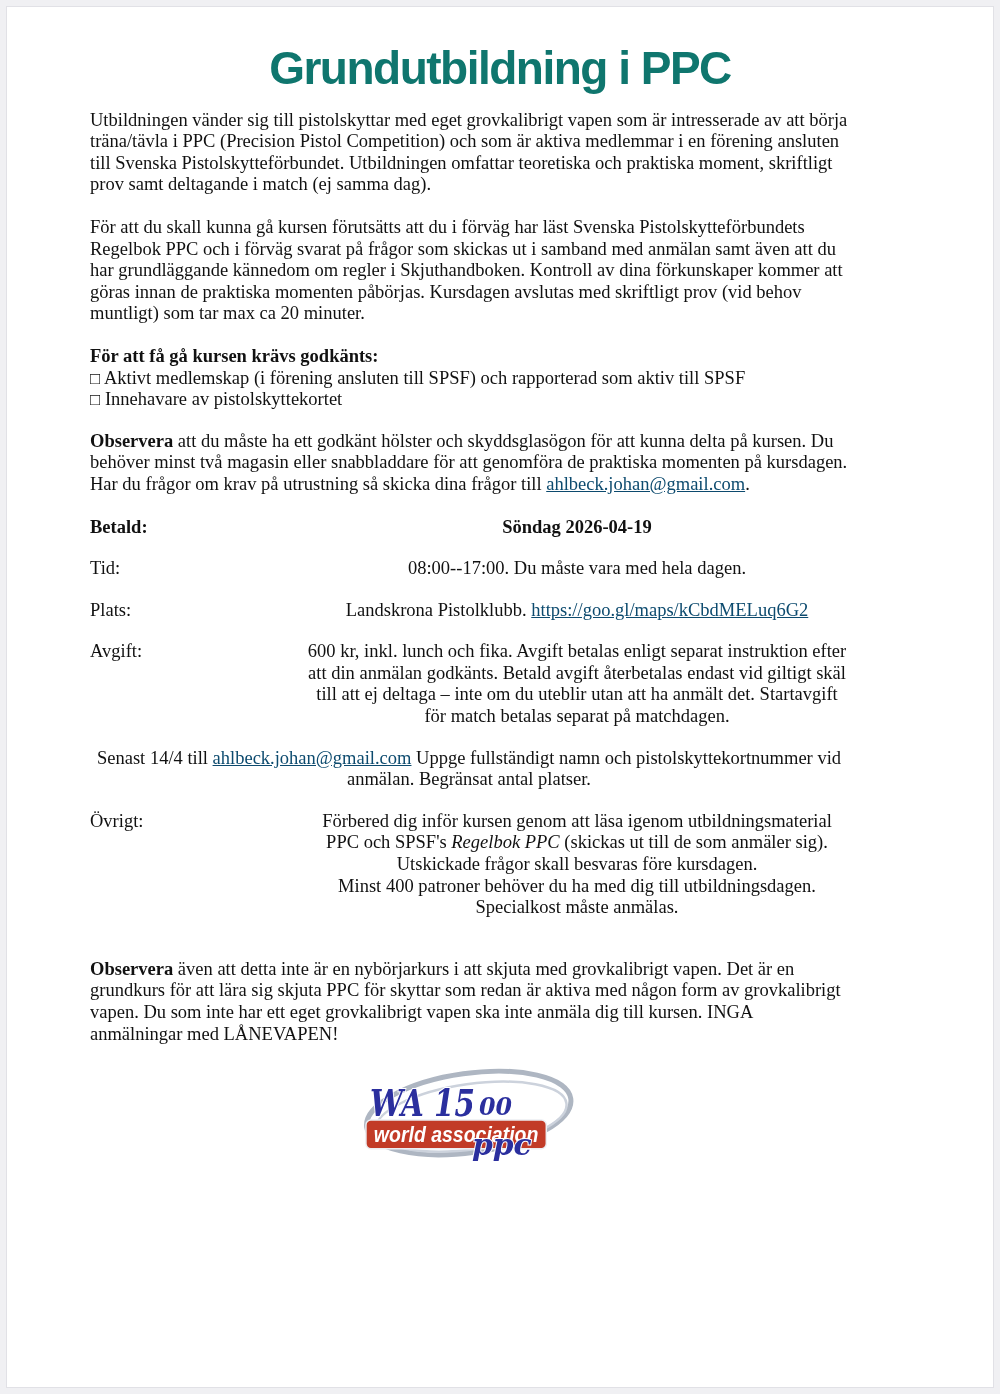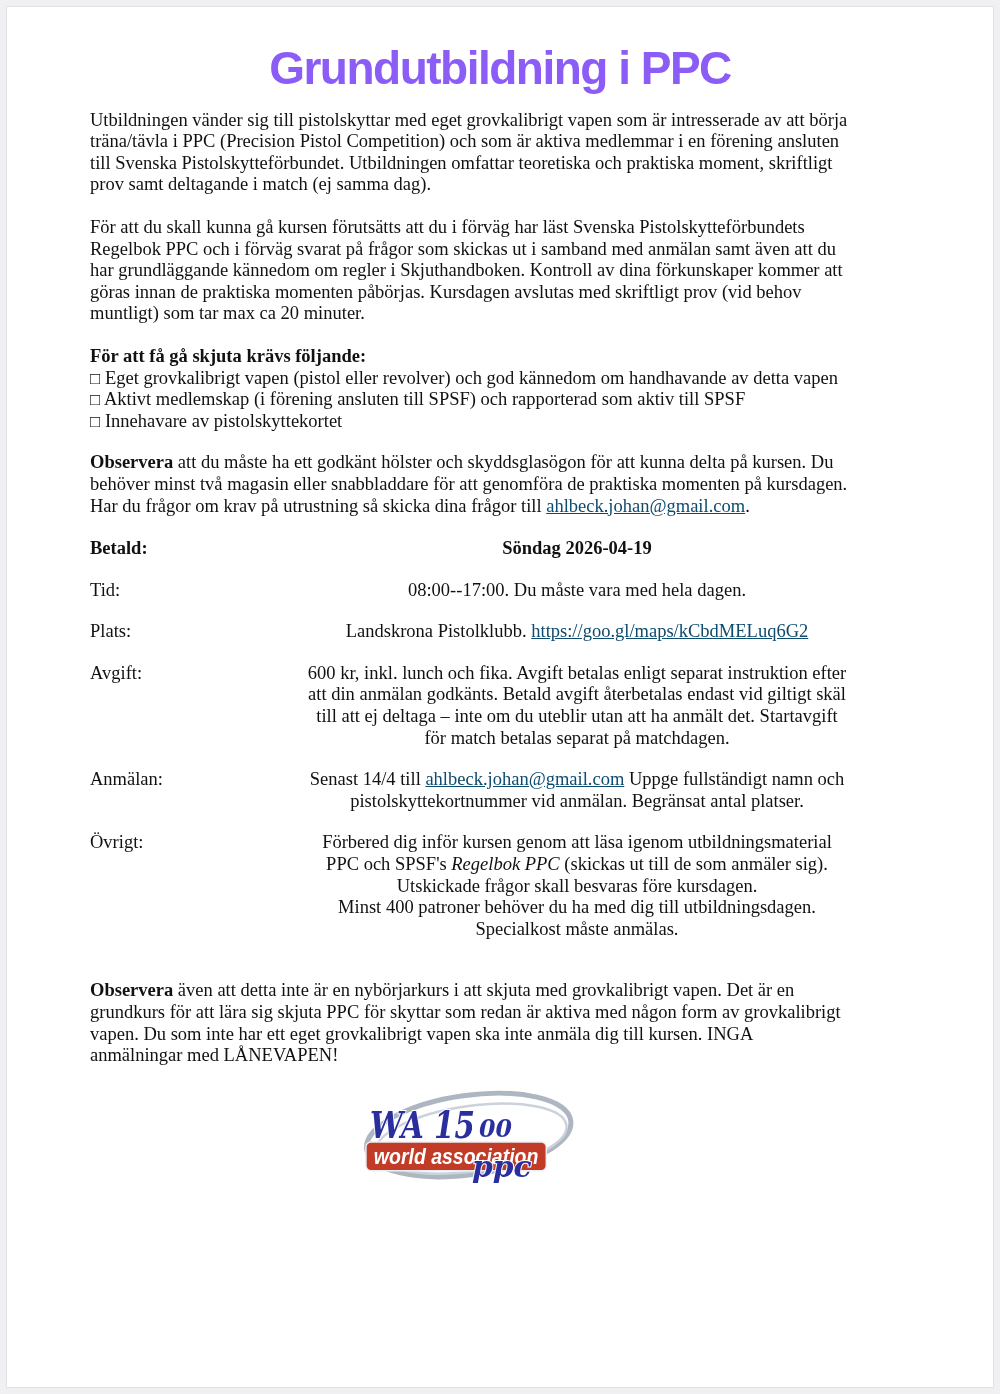--- a/index.html
+++ b/index.html
@@ -17,21 +17,21 @@
     font-size: 18.5px;
     line-height: 21.6px;
   }
   .doc-title {
     margin: 52px 0 30px 0;
     text-align: center;
     font-family: "Liberation Sans", "DejaVu Sans", sans-serif;
     font-weight: bold;
     font-size: 46px;
     letter-spacing: -1.5px;
-    color: #8b5cf6;
+    color: #0f766e;
   }
   .content {
     width: 758px;
     margin-left: 84px;
   }
   .content p { margin: 0 0 21px 0; }
   .bold { font-weight: bold; }
   .doc-link { color: #0c4a6e; text-decoration: underline; cursor: pointer; }
   .requirements { margin-bottom: 20px; }
   .req-item { white-space: nowrap; }
@@ -65,23 +65,22 @@
 
 <div class="page">
   <h1 class="doc-title">Grundutbildning i PPC</h1>
 
   <div class="content">
     <p id="p-intro"><span>Utbildningen vänder sig till pistolskyttar med eget grovkalibrigt vapen som är intresserade av att börja träna/tävla i PPC (Precision Pistol Competition) och som är aktiva medlemmar i en förening ansluten till Svenska Pistolskytteförbundet. Utbildningen omfattar teoretiska och praktiska moment, skriftligt prov samt deltagande i match (ej samma dag).</span></p>
 
     <p id="p-prereq"><span>För att du skall kunna gå kursen förutsätts att du i förväg har läst Svenska Pistolskytteförbundets Regelbok PPC och i förväg svarat på frågor som skickas ut i samband med anmälan samt även att du har grundläggande kännedom om regler i Skjuthandboken. Kontroll av dina förkunskaper kommer att göras innan de praktiska momenten påbörjas. Kursdagen avslutas med skriftligt prov (vid behov muntligt) som tar max ca 20 minuter.</span></p>
 
     <div class="requirements">
-      <div class="bold">För att få gå skjuta krävs följande:</div>
+      <div class="bold">För att få gå kursen krävs godkänts:</div>
       <div id="req-items">
-          <div class="req-item"><span class="checkbox">□</span><span> Eget grovkalibrigt vapen (pistol eller revolver) och god kännedom om handhavande av detta vapen</span></div>
           <div class="req-item"><span class="checkbox">□</span><span> Aktivt medlemskap (i förening ansluten till SPSF) och rapporterad som aktiv till SPSF</span></div>
           <div class="req-item"><span class="checkbox">□</span><span> Innehavare av pistolskyttekortet</span></div>
         </div>
     </div>
 
     <p id="p-notice1"><strong>Observera</strong><span> att du måste ha ett godkänt hölster och skyddsglasögon för att kunna delta på kursen. Du behöver minst två magasin eller snabbladdare för att genomföra de praktiska momenten på kursdagen. Har du frågor om krav på utrustning så skicka dina frågor till </span><a href="#" class="doc-link">ahlbeck.johan@gmail.com</a><span>.</span></p>
 
     <div id="details" class="details">
         <div class="detail-row bold">
           <div class="detail-label">Betald:</div>
@@ -93,21 +92,20 @@
         </div>
         <div class="detail-row">
           <div class="detail-label">Plats:</div>
           <div class="detail-value"><span>Landskrona Pistolklubb. </span><a href="#" class="doc-link">https://goo.gl/maps/kCbdMELuq6G2</a></div>
         </div>
         <div class="detail-row">
           <div class="detail-label">Avgift:</div>
           <div class="detail-value"><span>600 kr, inkl. lunch och fika. Avgift betalas enligt separat instruktion efter att din anmälan godkänts. Betald avgift återbetalas endast vid giltigt skäl till att ej deltaga – inte om du uteblir utan att ha anmält det. Startavgift för match betalas separat på matchdagen.</span></div>
         </div>
         <div class="detail-row">
-          <div class="detail-label">Anmälan:</div>
           <div class="detail-value"><span>Senast 14/4 till </span><a href="#" class="doc-link">ahlbeck.johan@gmail.com</a><span> Uppge fullständigt namn och pistolskyttekortnummer vid anmälan. Begränsat antal platser.</span></div>
         </div>
         <div class="detail-row last">
           <div class="detail-label">Övrigt:</div>
           <div class="detail-value"><span>Förbered dig inför kursen genom att läsa igenom utbildningsmaterial PPC och SPSF's </span><em>Regelbok PPC</em><span> (skickas ut till de som anmäler sig).</span><br><span>Utskickade frågor skall besvaras före kursdagen.</span><br><span>Minst 400 patroner behöver du ha med dig till utbildningsdagen.</span><br><span>Specialkost måste anmälas.</span></div>
         </div>
       </div>
 
     <p id="p-notice2" class="final-notice"><strong>Observera</strong><span> även att detta inte är en nybörjarkurs i att skjuta med grovkalibrigt vapen. Det är en grundkurs för att lära sig skjuta PPC för skyttar som redan är aktiva med någon form av grovkalibrigt vapen. Du som inte har ett eget grovkalibrigt vapen ska inte anmäla dig till kursen. INGA anmälningar med LÅNEVAPEN!</span></p>
 

